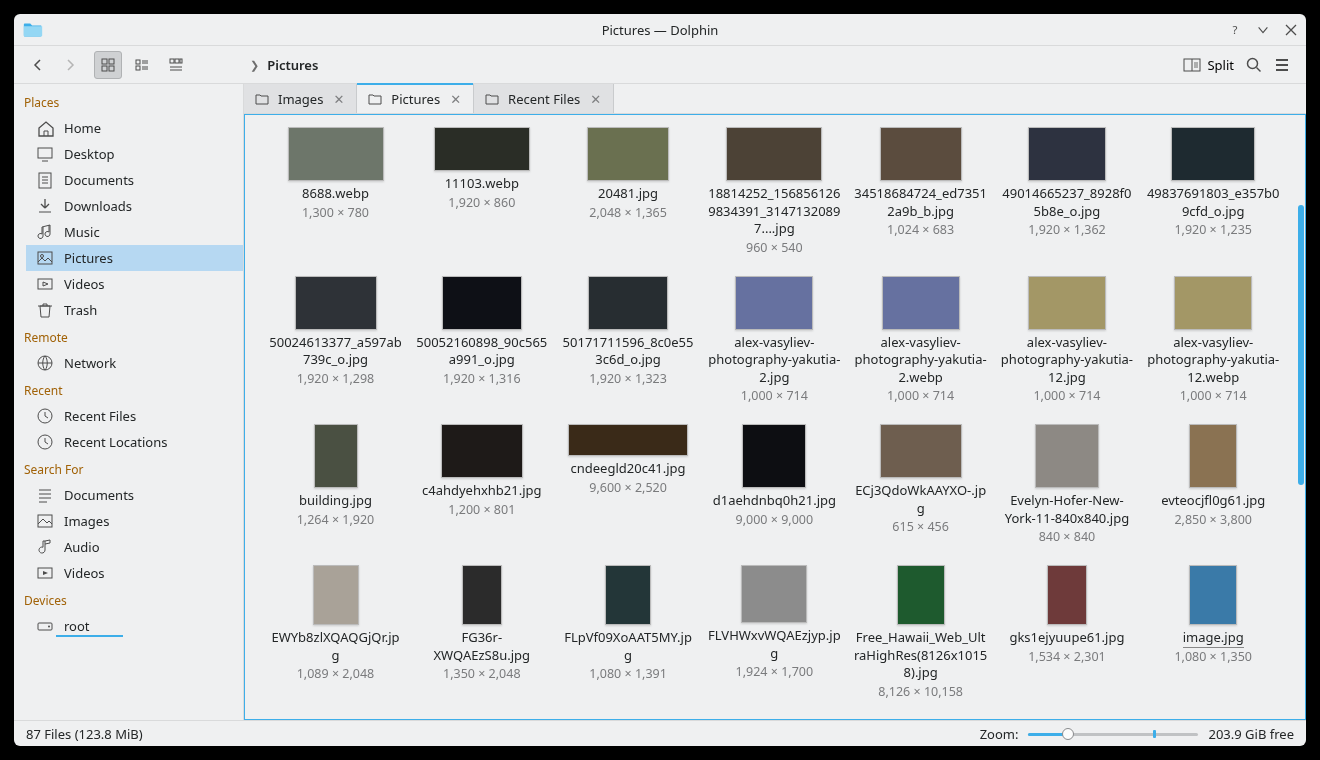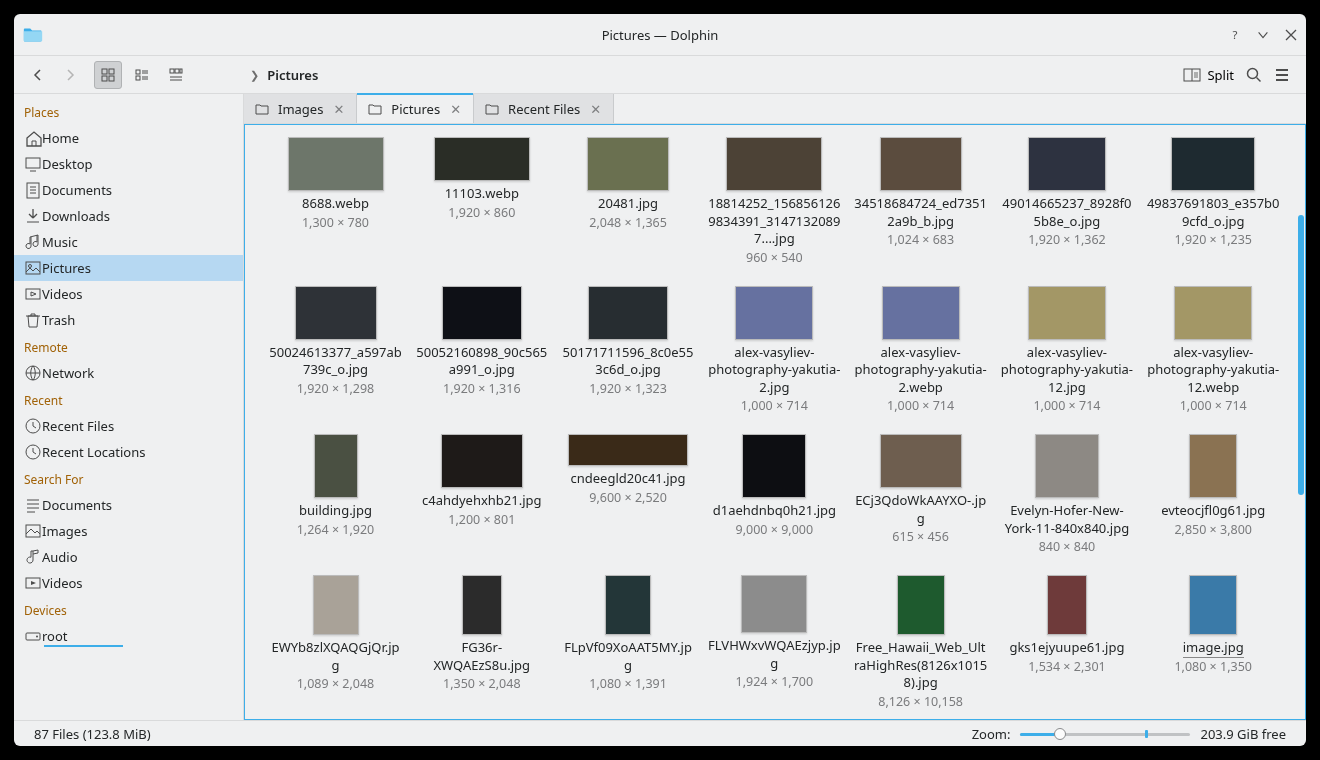--- a/index.html
+++ b/index.html
@@ -1,20 +1,20 @@
 <!DOCTYPE html>
 <html><head>
 <meta charset="utf-8">
 <style>
   * { box-sizing: border-box; margin: 0; padding: 0; }
   html, body { width: 1320px; height: 760px; font-family: "Noto Sans", "Segoe UI", sans-serif; font-size: 13px; background: #000; }
   .window { position: absolute; left: 14px; top: 14px; right: 14px; bottom: 14px; background: #eff0f1; border-radius: 6px; box-shadow: 0 4px 20px rgba(0,0,0,0.6); display: flex; flex-direction: column; overflow: hidden; }
 
   
-  .titlebar { height: 42px; display: flex; align-items: center; justify-content: space-between; padding: 0 8px; border-bottom: 1px solid #d9dadb; }
+  .titlebar { height: 32px; display: flex; align-items: center; justify-content: space-between; padding: 0 8px; border-bottom: 1px solid #d9dadb; }
   .titlebar .left { display: flex; align-items: center; gap: 8px; }
   .titlebar .app-icon { width: 22px; height: 22px; }
   .titlebar .title { position: absolute; left: 0; right: 0; text-align: center; font-size: 13px; color: #232627; pointer-events: none; }
   .titlebar .right { display: flex; gap: 14px; align-items: center; }
   .titlebar .win-btn { width: 14px; height: 14px; display:flex; align-items:center; justify-content:center; color:#4d4d4d; cursor:pointer;}
 
   
   .toolbar { height: 38px; display: flex; align-items: center; padding: 0 10px; border-bottom: 1px solid #d9dadb; gap: 4px; }
   .tool-btn { width: 28px; height: 28px; display:flex; align-items:center; justify-content:center; border-radius:3px; color:#4d4d4d;}
   .tool-btn.disabled { color: #b5b5b5; }
@@ -25,21 +25,21 @@
   .breadcrumb .crumb { font-weight:600; font-size:13px; }
   .toolbar .right { display:flex; align-items:center; gap:0;}
   .split-btn { display:flex; align-items:center; gap:6px; padding:4px 6px; border-radius:3px;}
 
   
   .body { flex:1; display:flex; min-height:0;}
 
   
   .sidebar { width: 230px; border-right: 1px solid #d9dadb; overflow-y:auto; padding: 4px 0;}
   .side-header { font-size: 12px; color: #a16207; padding: 6px 10px 4px; }
-  .side-item { display:flex; align-items:center; padding: 4px 10px; color:#232627; cursor:pointer; position:relative;}
+  .side-item { display:flex; align-items:center; gap:10px; padding: 4px 10px; color:#232627; cursor:pointer; position:relative;margin-left:12px;}
   .side-item.active { background:#b6d8f2; }
   .side-item .icon { width:18px; height:18px; display:flex; align-items:center; justify-content:center; color:#4d4d4d; }
   .side-item .underline { position:absolute; left:30px; right:120px; bottom:2px; height:2px; background:#3daee9;}
 
   
   .maincol { flex:1; display:flex; flex-direction:column; min-width:0;}
 
   
   .tabs { height: 30px; display:flex; align-items:stretch; border-bottom:1px solid #d9dadb;}
   .tab { display:flex; align-items:center; gap:8px; padding: 0 10px; font-size:13px; color:#232627; background:#e0e1e3; border-right:1px solid #c9cbcd; position:relative; cursor:pointer;}
@@ -51,21 +51,21 @@
   
   .fileview-wrap { flex:1; display:flex; min-height:0; border: 1px solid #3daee9; margin: 0; position:relative;}
   .fileview { flex:1; overflow-y:auto; overflow-x:hidden; padding: 8px 18px 8px 18px; display:grid; grid-template-columns: repeat(7, 1fr); gap: 12px 0; align-content:start;}
   .file { display:flex; flex-direction:column; align-items:center; text-align:center; padding: 4px 2px; width: 145px; }
   .thumb { background:#555; border:1px solid #bbb; box-shadow: 0 1px 2px rgba(0,0,0,0.15); margin-bottom:4px;}
   .file .name { font-size:13px; color:#232627; line-height:1.35; word-break:break-word; max-width:135px;}
   .file .dims { font-size:12.5px; color:#7a7b7d; margin-top:1px;}
   .scroll-indicator { position:absolute; right:1px; top:90px; width:6px; height:280px; background:#3daee9; border-radius:3px;}
 
   
-  .statusbar { height: 26px; border-top:1px solid #d9dadb; display:flex; align-items:center; padding: 0 20px; font-size:13px; color:#232627;}
+  .statusbar { height: 26px; border-top:1px solid #d9dadb; display:flex; align-items:center; padding: 0 12px; font-size:13px; color:#232627;}
   .statusbar .spacer { flex:1;}
   .slider { position:relative; width:170px; height:14px; margin: 0 10px;}
   .slider .track { position:absolute; top:6px; left:0; right:0; height:3px; background:#c0c2c4; border-radius:2px;}
   .slider .fill { position:absolute; top:6px; left:0; width:22%; height:3px; background:#3daee9; border-radius:2px;}
   .slider .tick { position:absolute; top:3px; height:8px; width:3px; background:#3daee9; border-radius:1px;}
   .slider .handle { position:absolute; top:1px; width:12px; height:12px; border-radius:50%; background:#fcfcfc; border:1px solid #898b8d;}
 
   svg { display:block; }
 </style>
 </head>

